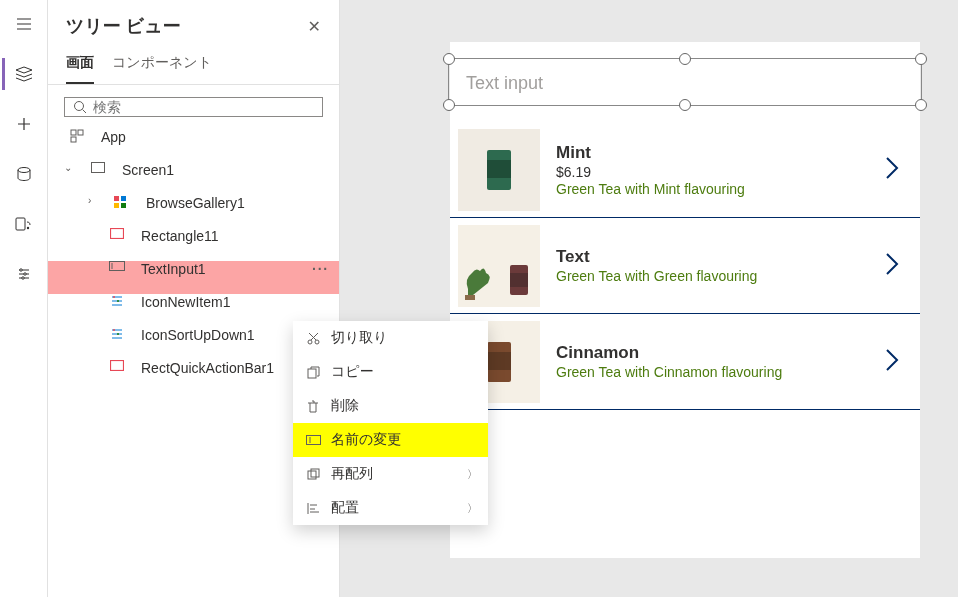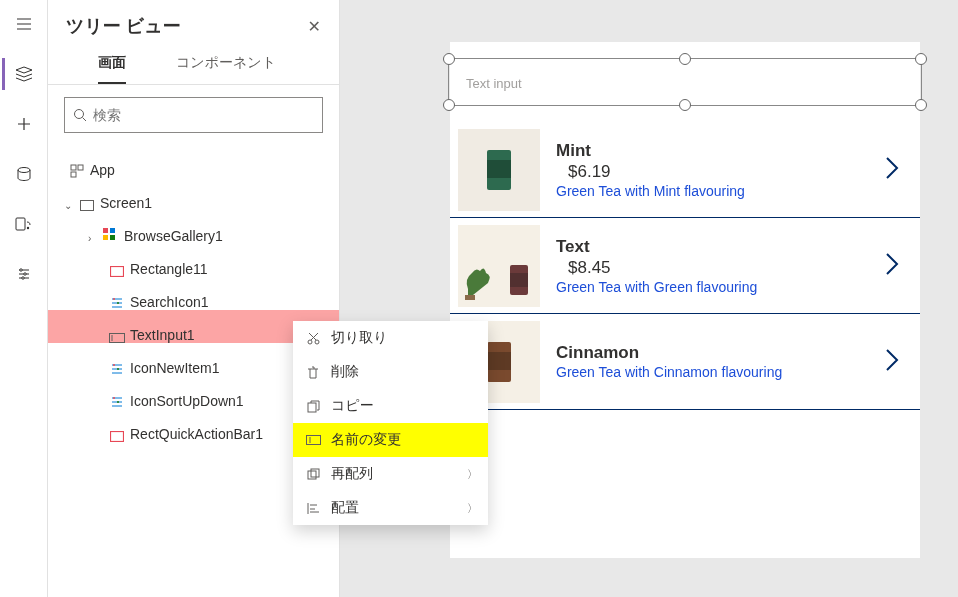--- a/index.html
+++ b/index.html
@@ -19,33 +19,33 @@
       display: flex; flex-direction: column;
     }
     .panel-header {
       display: flex; align-items: center; justify-content: space-between;
       padding: 14px 18px 10px 18px;
     }
     .panel-title { font-size: 18px; font-weight: 600; color: #323130; }
     .close-x { font-size: 16px; color: #605e5c; cursor: pointer; }
     
     .tabs { display: flex; gap: 18px; padding: 0 18px; border-bottom: 1px solid #e1e1e1; }
-    .tab { padding: 6px 0 10px 0; font-size: 14px; color: #605e5c; cursor: pointer; border-bottom: 2px solid transparent; margin-left: 32px; }
+    .tab { padding: 6px 0 10px 0; font-size: 14px; color: #605e5c; cursor: pointer; border-bottom: 2px solid transparent; }
     .tab.active { color: #323130; font-weight: 600; border-bottom-color: #323130; }
     
     .search-row { padding: 12px 16px; }
     .search-box {
-      display: flex; align-items: center; border: 1px solid #8a8886; height: 36px;
+      display: flex; align-items: center; border: 1px solid #8a8886; height: 20px;
       padding: 0 8px; gap: 6px;
     }
     .search-box input { border: none; outline: none; flex: 1; font-size: 14px; }
     
     .tree { flex: 1; overflow-y: auto; font-size: 14px; color: #323130; }
     .tree-row {
-      display: flex; align-items: flex-end; height: 33px; padding-left: 16px; gap: 4px;
+      display: flex; align-items: flex-start; height: 33px; padding-left: 16px; gap: 15px;
       cursor: pointer; position: relative;
     }
     .tree-row.selected { background: #fca5a5; }
     .tree-row .more { position: absolute; right: 10px; color: #605e5c; letter-spacing: 1px; font-weight: bold; }
     .indent-1 { padding-left: 20px; }
     .indent-2 { padding-left: 40px; }
     .indent-3 { padding-left: 60px; }
     .chev { width: 10px; font-size: 10px; color: #605e5c; }
     .node-icon { width: 18px; display: inline-flex; align-items: center; justify-content: center; }
     
@@ -82,35 +82,35 @@
     .h-tl { left: -6px; top: -6px; }
     .h-tm { left: 50%; top: -6px; margin-left: -6px; }
     .h-tr { right: -6px; top: -6px; }
     .h-bl { left: -6px; bottom: -6px; }
     .h-bm { left: 50%; bottom: -6px; margin-left: -6px; }
     .h-br { right: -6px; bottom: -6px; }
     
     .text-input-overlay {
       position: absolute; left: 120px; top: 68px; width: 450px; height: 30px;
       background: #fff; display: flex; align-items: center;
-      padding: 0 6px; font-size: 13px; color: #a19f9d; z-index: 29;
+      padding: 0 6px; font-size: 18px; color: #a19f9d; z-index: 29;
     }
     
     .gallery {
       position: absolute; left: 110px; top: 122px; width: 470px;
     }
     .g-item {
       display: flex; align-items: center; padding: 0 20px 0 8px; height: 96px;
       border-bottom: 1px solid #002a66; gap: 16px; position: relative;
     }
     .thumb { width: 82px; height: 82px; background: #f0ebe3; display: flex; align-items: center; justify-content: center; }
     .info { flex: 1; }
     .info .name { font-size: 17px; font-weight: 600; color: #323130; }
-    .info .price { font-size: 17px; color: #323130; margin-top: 1px; margin-left: 12px; }
-    .info .desc { font-size: 14px; color: #1d4ed8; margin-top: 1px; }
+    .info .price { font-size: 14px; color: #323130; margin-top: 1px; }
+    .info .desc { font-size: 14px; color: #4d7c0f; margin-top: 1px; }
     .arrow { color: #002a66; }
     
     .icon-colorful { display: inline-block; }
   </style>
 </head>
 <body>
 
 <div class="left-rail">
   <div class="rail-item">
     <svg width="16" height="16" viewBox="0 0 16 16">
@@ -204,61 +204,51 @@
 
     <div class="tree-row indent-3">
       <span class="node-icon">
         <svg width="14" height="11" viewBox="0 0 14 11">
             <rect x="0.5" y="0.5" width="13" height="10" fill="none" stroke="#e74856" stroke-width="1.2"></rect>
           </svg>
       </span>
       <span>Rectangle11</span>
     </div>
 
+
+    <div class="tree-row indent-3 selected">
+      <span class="node-icon">
+        <svg width="16" height="10" viewBox="0 0 16 10">
+            <rect x="0.5" y="0.5" width="15" height="9" fill="none" stroke="#605e5c"></rect>
+            <path d="M3 2v6" stroke="#605e5c"></path>
+          </svg>
+      </span>
+      <span>TextInput1</span>
+      <span class="more">···</span>
+    </div>
+
     <div class="tree-row indent-3">
       <span class="node-icon">
         <svg width="14" height="14" viewBox="0 0 14 14">
             <path d="M2 3h10M2 7h10M2 11h10" stroke="#0078d4"></path>
             <circle cx="4" cy="3" r="1" fill="#e74856"></circle>
             <circle cx="8" cy="7" r="1" fill="#107c10"></circle>
           </svg>
       </span>
-      <span>SearchIcon1</span>
-    </div>
-
-    <div class="tree-row indent-3 selected">
-      <span class="node-icon">
-        <svg width="16" height="10" viewBox="0 0 16 10">
-            <rect x="0.5" y="0.5" width="15" height="9" fill="none" stroke="#605e5c"></rect>
-            <path d="M3 2v6" stroke="#605e5c"></path>
-          </svg>
-      </span>
-      <span>TextInput1</span>
-      <span class="more">···</span>
+      <span>IconNewItem1</span>
     </div>
 
     <div class="tree-row indent-3">
       <span class="node-icon">
         <svg width="14" height="14" viewBox="0 0 14 14">
             <path d="M2 3h10M2 7h10M2 11h10" stroke="#0078d4"></path>
             <circle cx="4" cy="3" r="1" fill="#e74856"></circle>
             <circle cx="8" cy="7" r="1" fill="#107c10"></circle>
           </svg>
       </span>
-      <span>IconNewItem1</span>
-    </div>
-
-    <div class="tree-row indent-3">
-      <span class="node-icon">
-        <svg width="14" height="14" viewBox="0 0 14 14">
-            <path d="M2 3h10M2 7h10M2 11h10" stroke="#0078d4"></path>
-            <circle cx="4" cy="3" r="1" fill="#e74856"></circle>
-            <circle cx="8" cy="7" r="1" fill="#107c10"></circle>
-          </svg>
-      </span>
       <span>IconSortUpDown1</span>
     </div>
 
 
 
     <div class="tree-row indent-3">
       <span class="node-icon">
         <svg width="14" height="11" viewBox="0 0 14 11">
             <rect x="0.5" y="0.5" width="13" height="10" fill="none" stroke="#e74856" stroke-width="1.2"></rect>
           </svg>
@@ -274,34 +264,34 @@
       <svg width="13" height="13" viewBox="0 0 13 13">
           <circle cx="3" cy="10" r="2" fill="none" stroke="#605e5c"></circle>
           <circle cx="10" cy="10" r="2" fill="none" stroke="#605e5c"></circle>
           <path d="M4 8 L11 1 M9 8 L2 1" stroke="#605e5c"></path>
         </svg>
     </span>
     <span>切り取り</span>
   </div>
   <div class="ctx-item">
     <span class="ctx-icon">
-      <svg width="12" height="13" viewBox="0 0 12 13">
-          <path d="M1 3h10M3 3v9h6V3M5 1h2v2" fill="none" stroke="#605e5c"></path>
-        </svg>
-    </span>
-    <span>削除</span>
-  </div>
-  <div class="ctx-item">
-    <span class="ctx-icon">
       <svg width="13" height="13" viewBox="0 0 13 13">
           <rect x="1" y="3" width="8" height="9" fill="none" stroke="#605e5c"></rect>
           <path d="M4 3V1h8v9h-2" fill="none" stroke="#605e5c"></path>
         </svg>
     </span>
     <span>コピー</span>
+  </div>
+  <div class="ctx-item">
+    <span class="ctx-icon">
+      <svg width="12" height="13" viewBox="0 0 12 13">
+          <path d="M1 3h10M3 3v9h6V3M5 1h2v2" fill="none" stroke="#605e5c"></path>
+        </svg>
+    </span>
+    <span>削除</span>
   </div>
   <div class="ctx-item highlight">
     <span class="ctx-icon">
       <svg width="15" height="10" viewBox="0 0 15 10">
           <rect x="0.5" y="0.5" width="14" height="9" fill="none" stroke="#605e5c"></rect>
           <path d="M4 2v6" stroke="#605e5c"></path>
         </svg>
     </span>
     <span>名前の変更</span>
   </div>
@@ -368,21 +358,20 @@
             <path d="M6 38 L6 28 Q2 18 10 12 Q14 6 18 10 Q22 4 24 12 Q30 14 26 22" fill="#4a7a3a"></path>
             <rect x="3" y="34" width="10" height="5" fill="#8a6a4a"></rect>
           </svg>
         <svg width="22" height="34" style="position:absolute; right:10px; bottom:10px">
             <rect x="2" y="2" width="18" height="30" rx="2" fill="#6b3a3a"></rect>
             <rect x="2" y="10" width="18" height="14" fill="#523030"></rect>
           </svg>
       </div>
       <div class="info">
         <div class="name">Text</div>
-        <div class="price">$8.45</div>
         <div class="desc">Green Tea with Green flavouring</div>
       </div>
       <div class="arrow">
         <svg width="16" height="26" viewBox="0 0 16 26">
             <path d="M3 3 L13 13 L3 23" fill="none" stroke="#002a66" stroke-width="2"></path>
           </svg>
       </div>
     </div>
 
     <div class="g-item">

